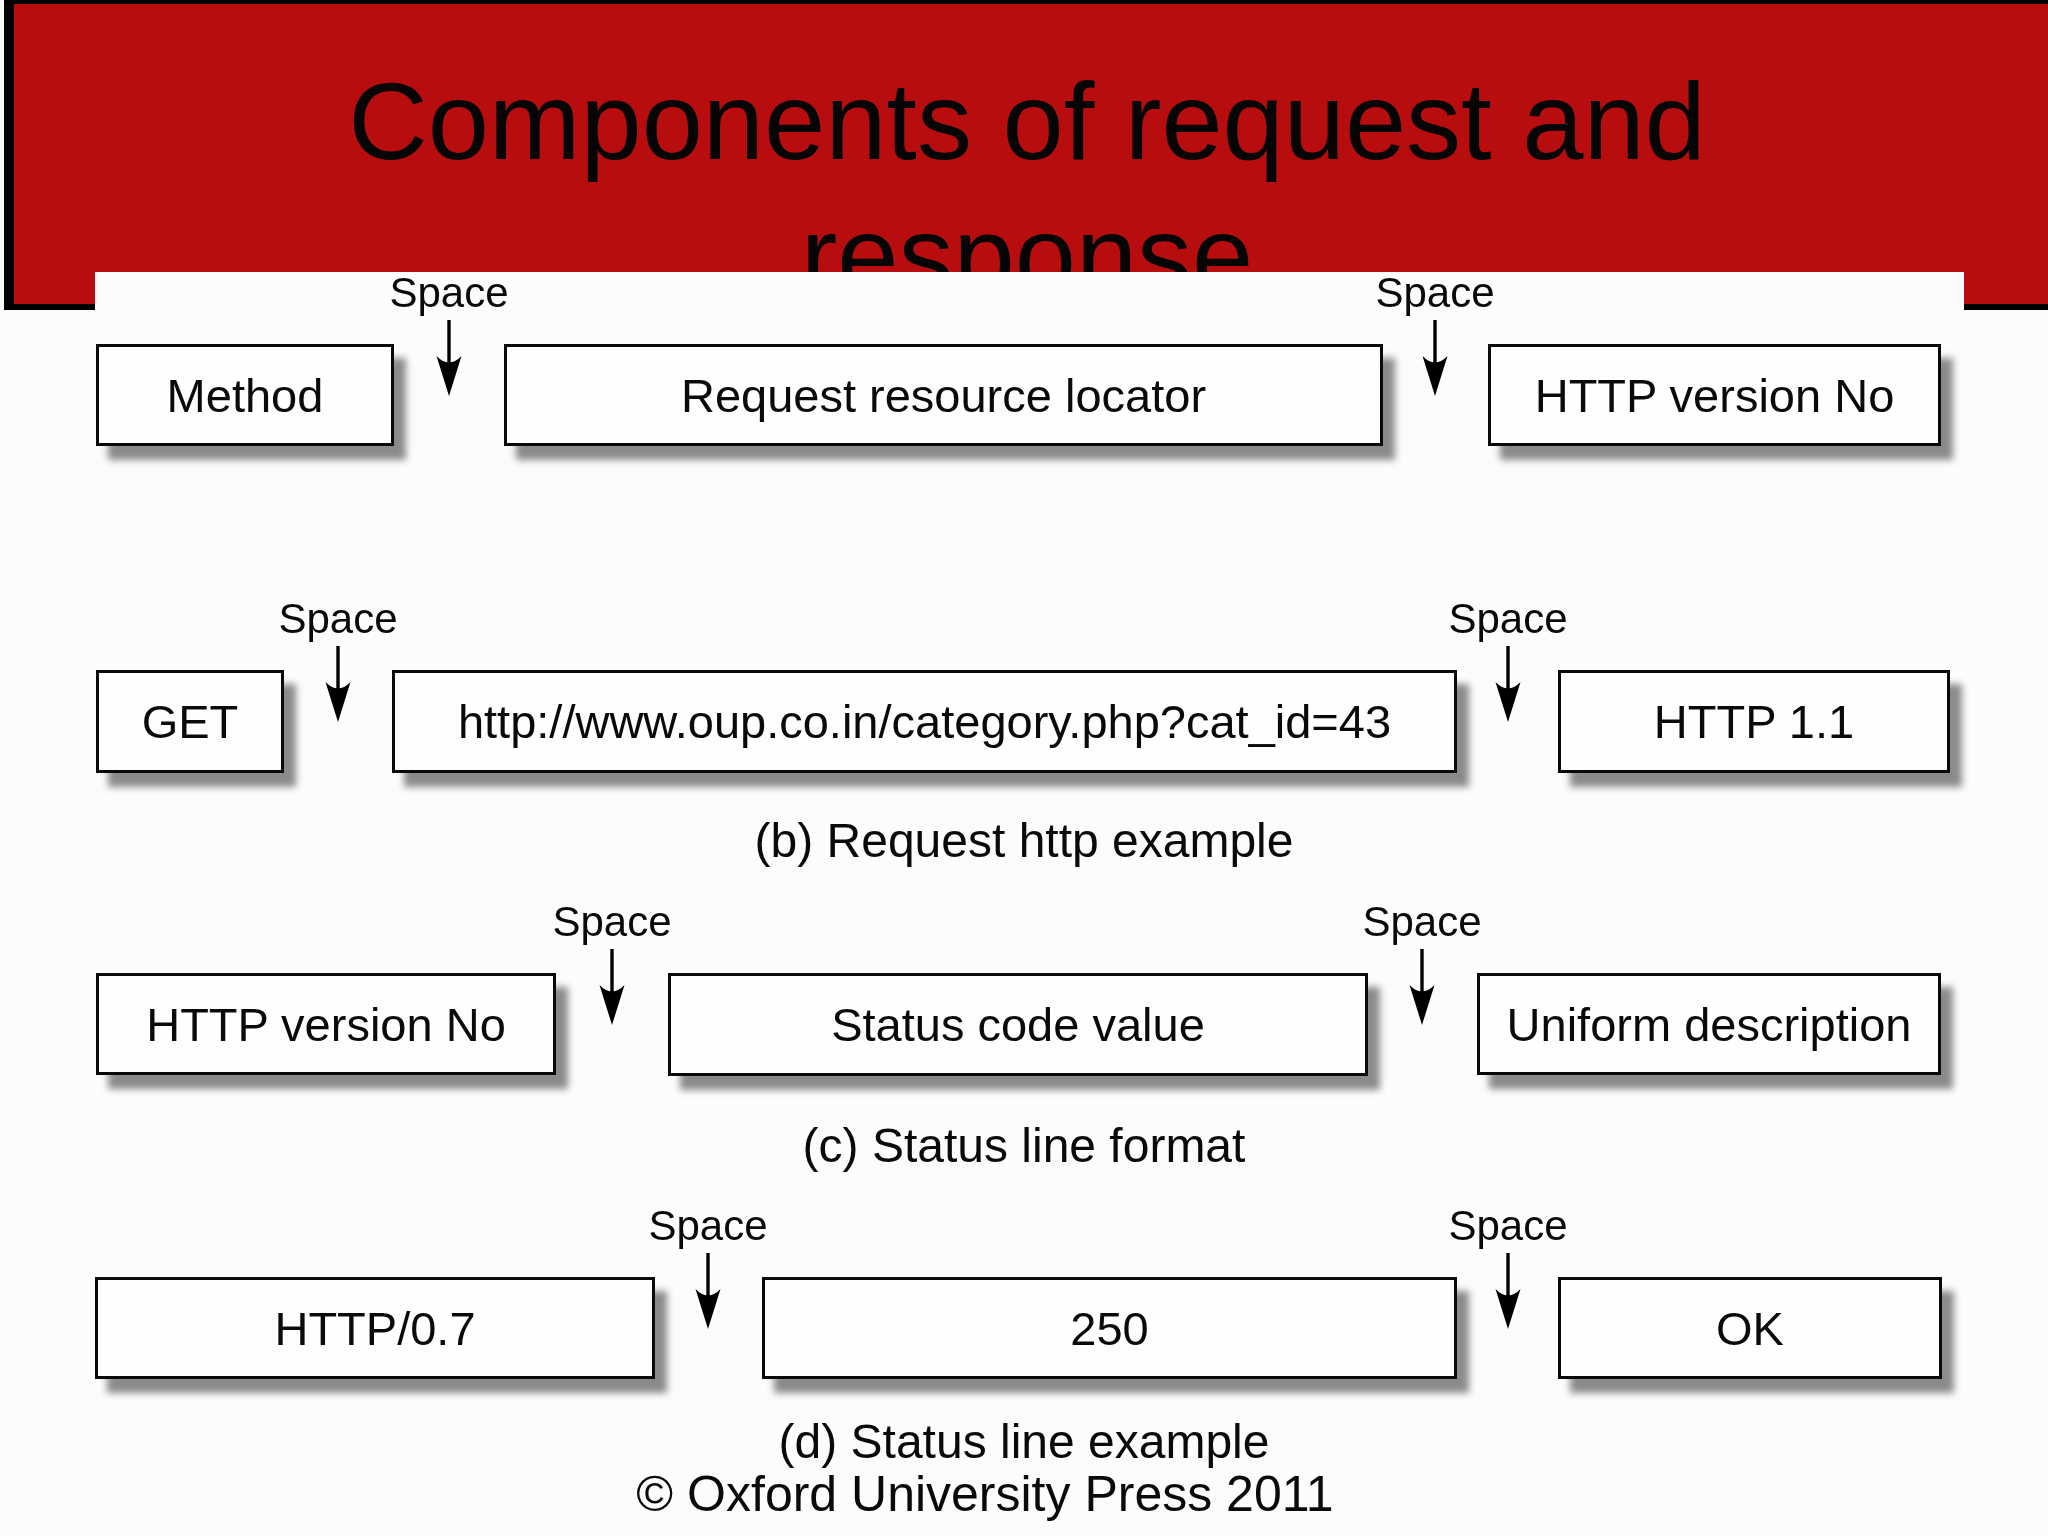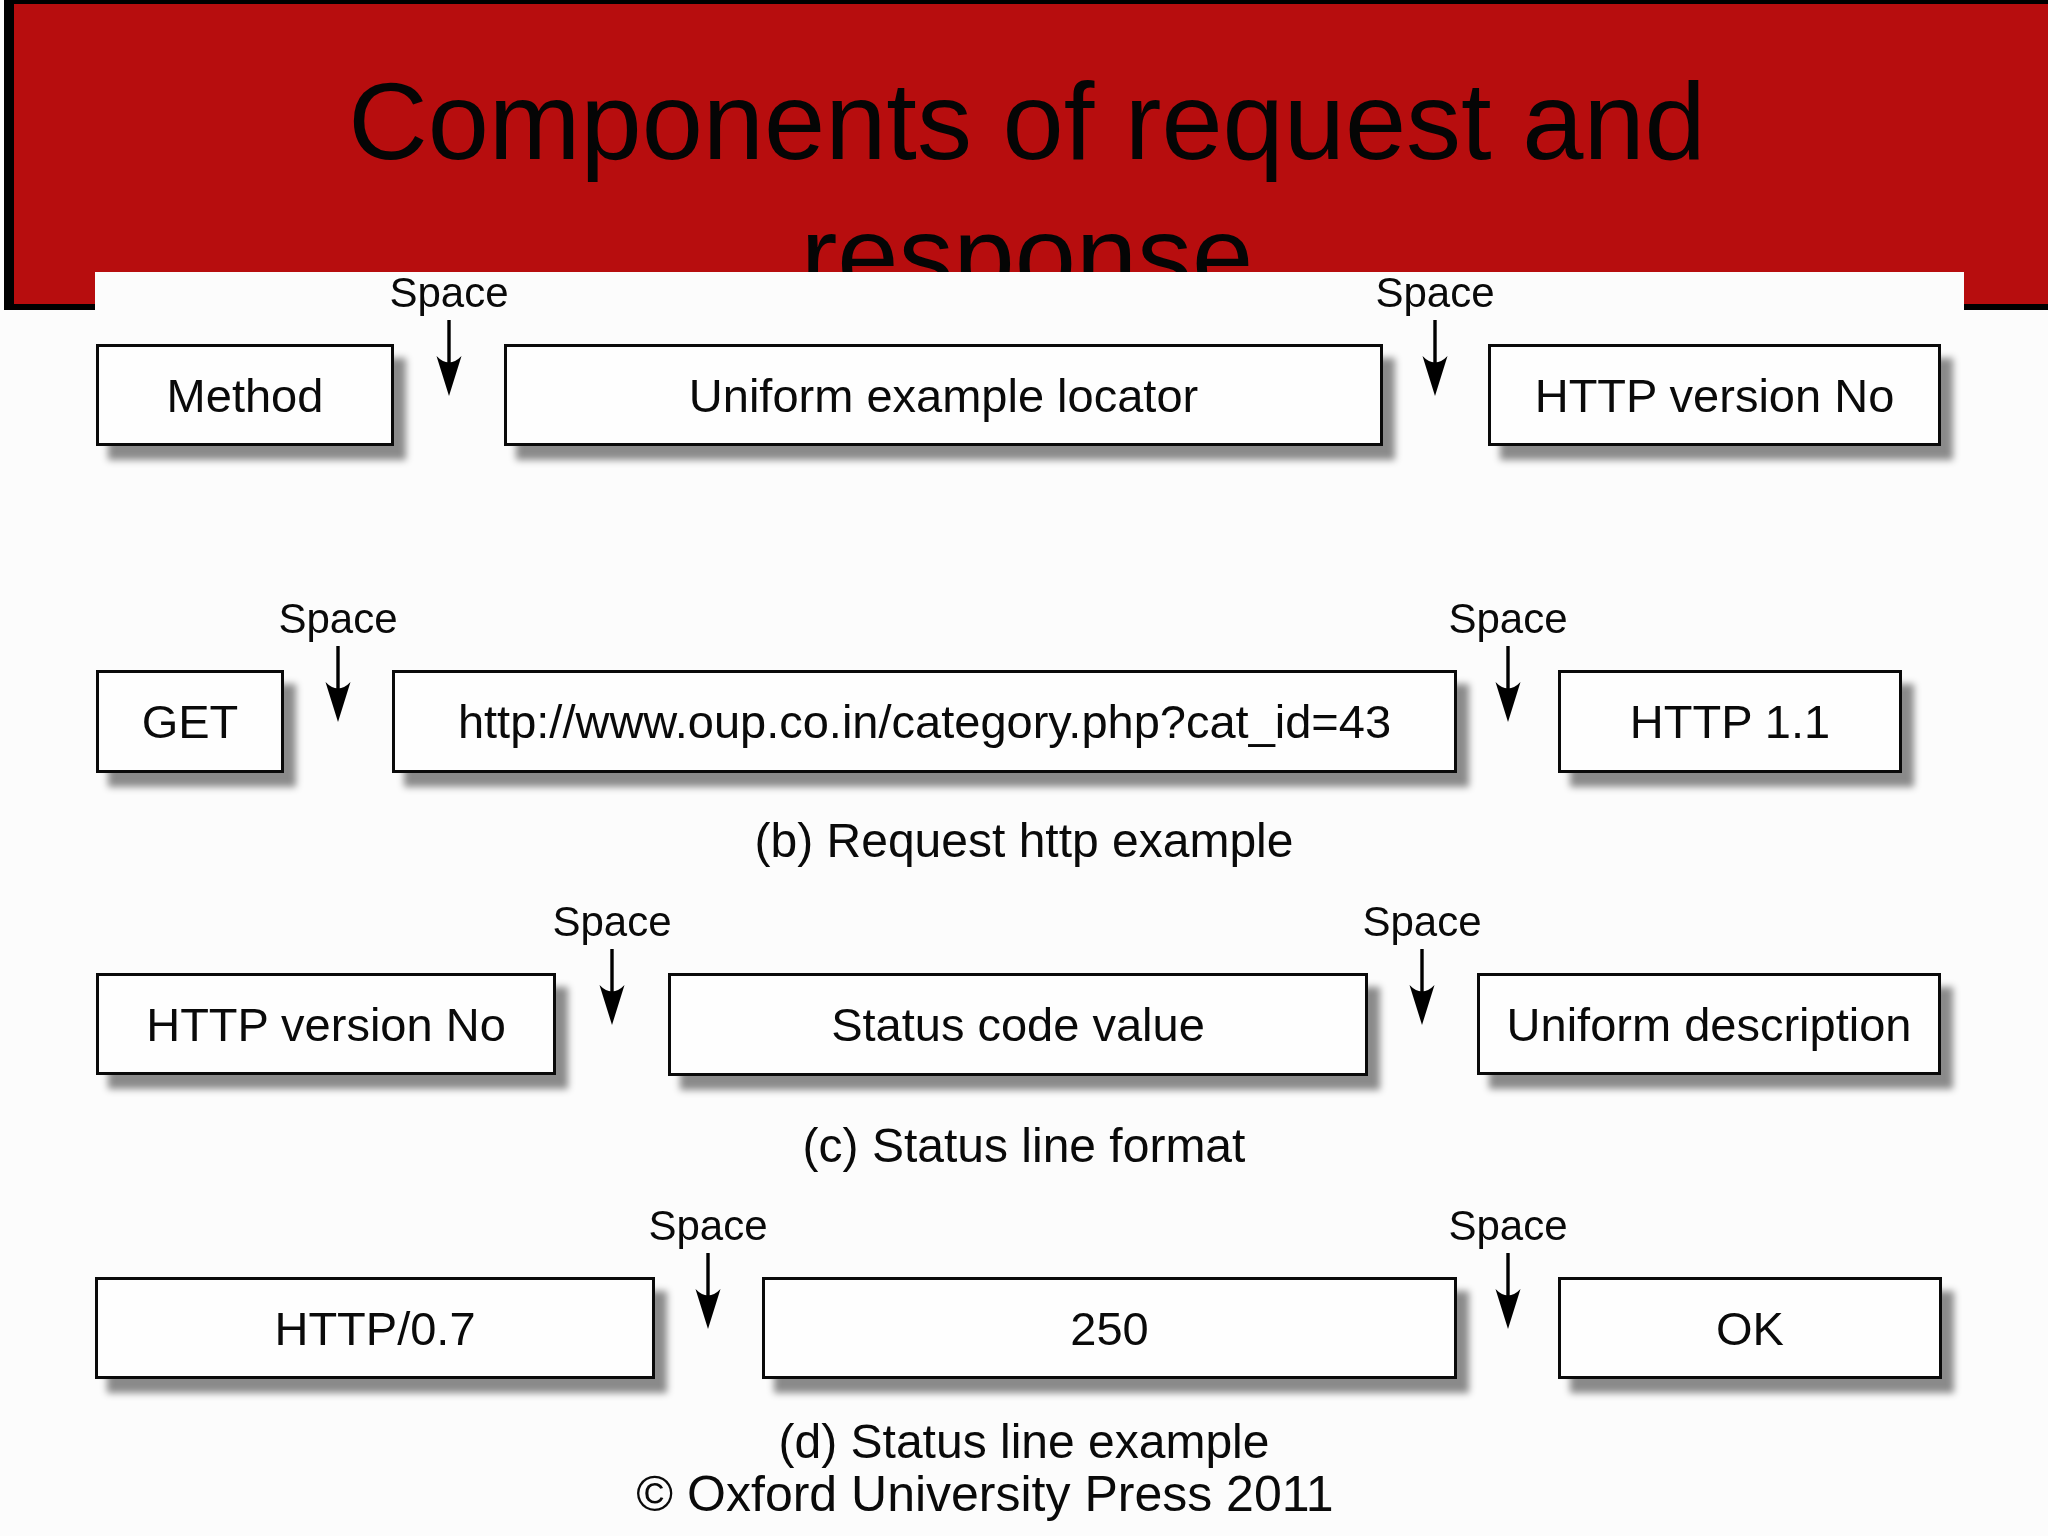--- a/index.html
+++ b/index.html
@@ -81,39 +81,39 @@
   <svg class="arrow" style="left:431px;top:318px" width="36" height="80" viewBox="0 0 36 80">
     <line x1="18" y1="2" x2="18" y2="58" stroke="#000" stroke-width="3.4"></line>
     <path d="M18 78 L5.5 38 Q18 51 30.5 38 Z" fill="#000"></path>
   </svg>
   <svg class="arrow" style="left:1417px;top:318px" width="36" height="80" viewBox="0 0 36 80">
     <line x1="18" y1="2" x2="18" y2="58" stroke="#000" stroke-width="3.4"></line>
     <path d="M18 78 L5.5 38 Q18 51 30.5 38 Z" fill="#000"></path>
   </svg>
 
   <div class="box" style="left:96px;top:344px;width:298px;height:102px">Method</div>
-  <div class="box" style="left:504px;top:344px;width:879px;height:102px">Uniform example locator</div>
+  <div class="box" style="left:504px;top:344px;width:879px;height:102px">Request resource locator</div>
   <div class="box" style="left:1488px;top:344px;width:453px;height:102px">HTTP version No</div>
 
 
   <div class="space-label" style="left:228px;top:596px">Space</div>
   <div class="space-label" style="left:1398px;top:596px">Space</div>
 
   <svg class="arrow" style="left:320px;top:644px" width="36" height="80" viewBox="0 0 36 80">
     <line x1="18" y1="2" x2="18" y2="58" stroke="#000" stroke-width="3.4"></line>
     <path d="M18 78 L5.5 38 Q18 51 30.5 38 Z" fill="#000"></path>
   </svg>
   <svg class="arrow" style="left:1490px;top:644px" width="36" height="80" viewBox="0 0 36 80">
     <line x1="18" y1="2" x2="18" y2="58" stroke="#000" stroke-width="3.4"></line>
     <path d="M18 78 L5.5 38 Q18 51 30.5 38 Z" fill="#000"></path>
   </svg>
 
   <div class="box" style="left:96px;top:670px;width:188px;height:103px">GET</div>
   <div class="box" style="left:392px;top:670px;width:1065px;height:103px">http://www.oup.co.in/category.php?cat_id=43</div>
-  <div class="box" style="left:1558px;top:670px;width:344px;height:103px">HTTP 1.1</div>
+  <div class="box" style="left:1558px;top:670px;width:392px;height:103px">HTTP 1.1</div>
 
   <div class="caption" style="top:814px">(b) Request http example</div>
 
   <div class="space-label" style="left:502px;top:899px">Space</div>
   <div class="space-label" style="left:1312px;top:899px">Space</div>
 
   <svg class="arrow" style="left:594px;top:947px" width="36" height="80" viewBox="0 0 36 80">
     <line x1="18" y1="2" x2="18" y2="58" stroke="#000" stroke-width="3.4"></line>
     <path d="M18 78 L5.5 38 Q18 51 30.5 38 Z" fill="#000"></path>
   </svg>

